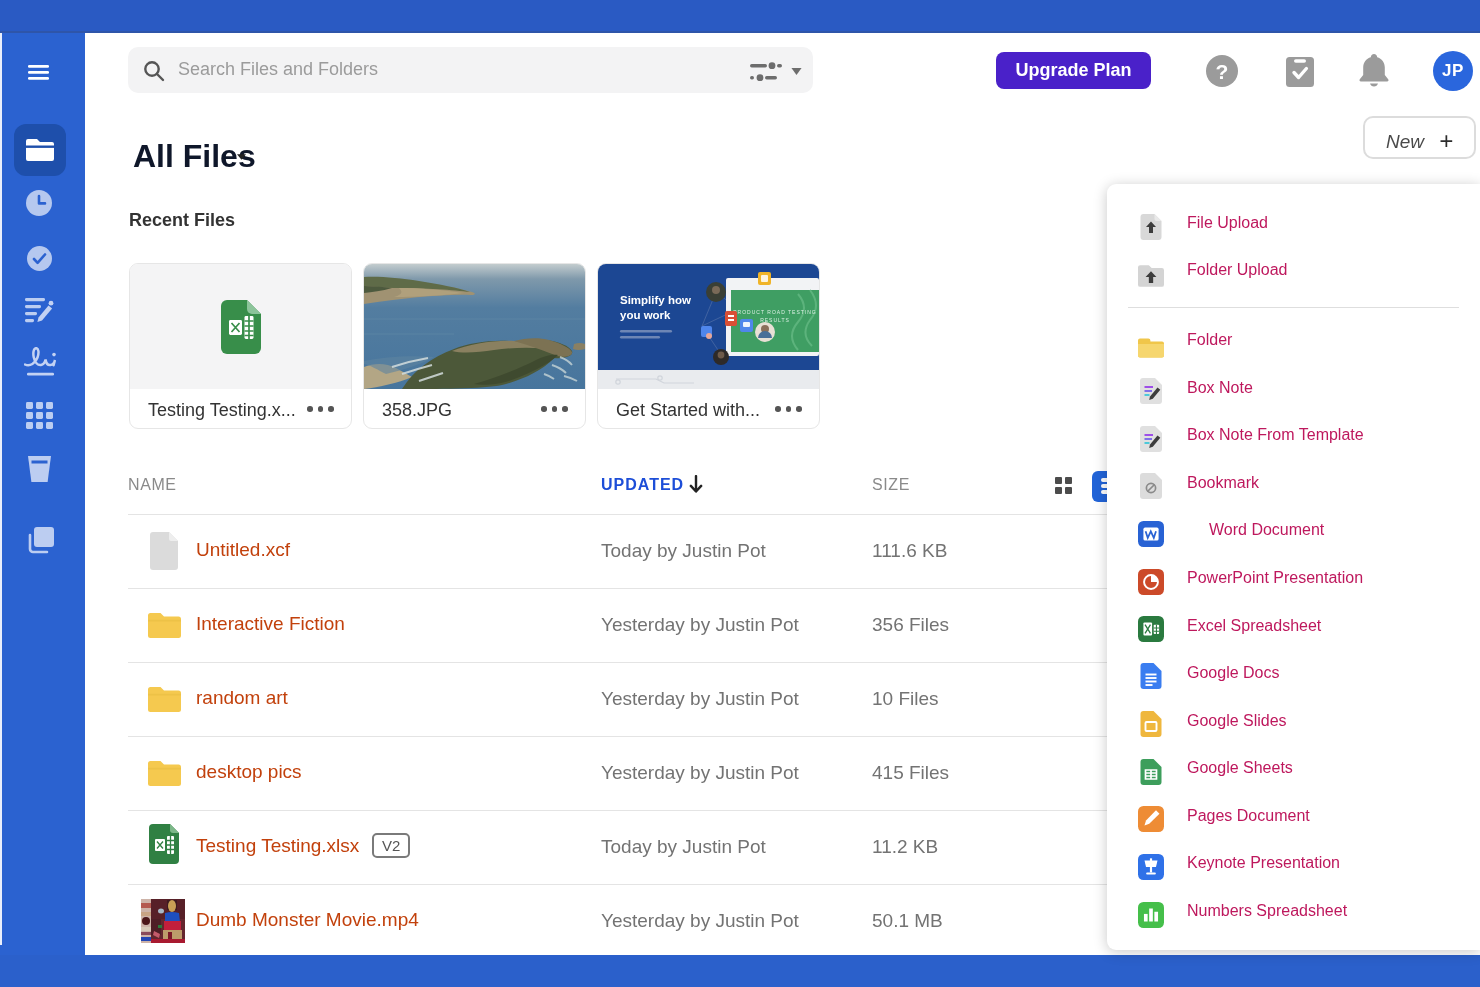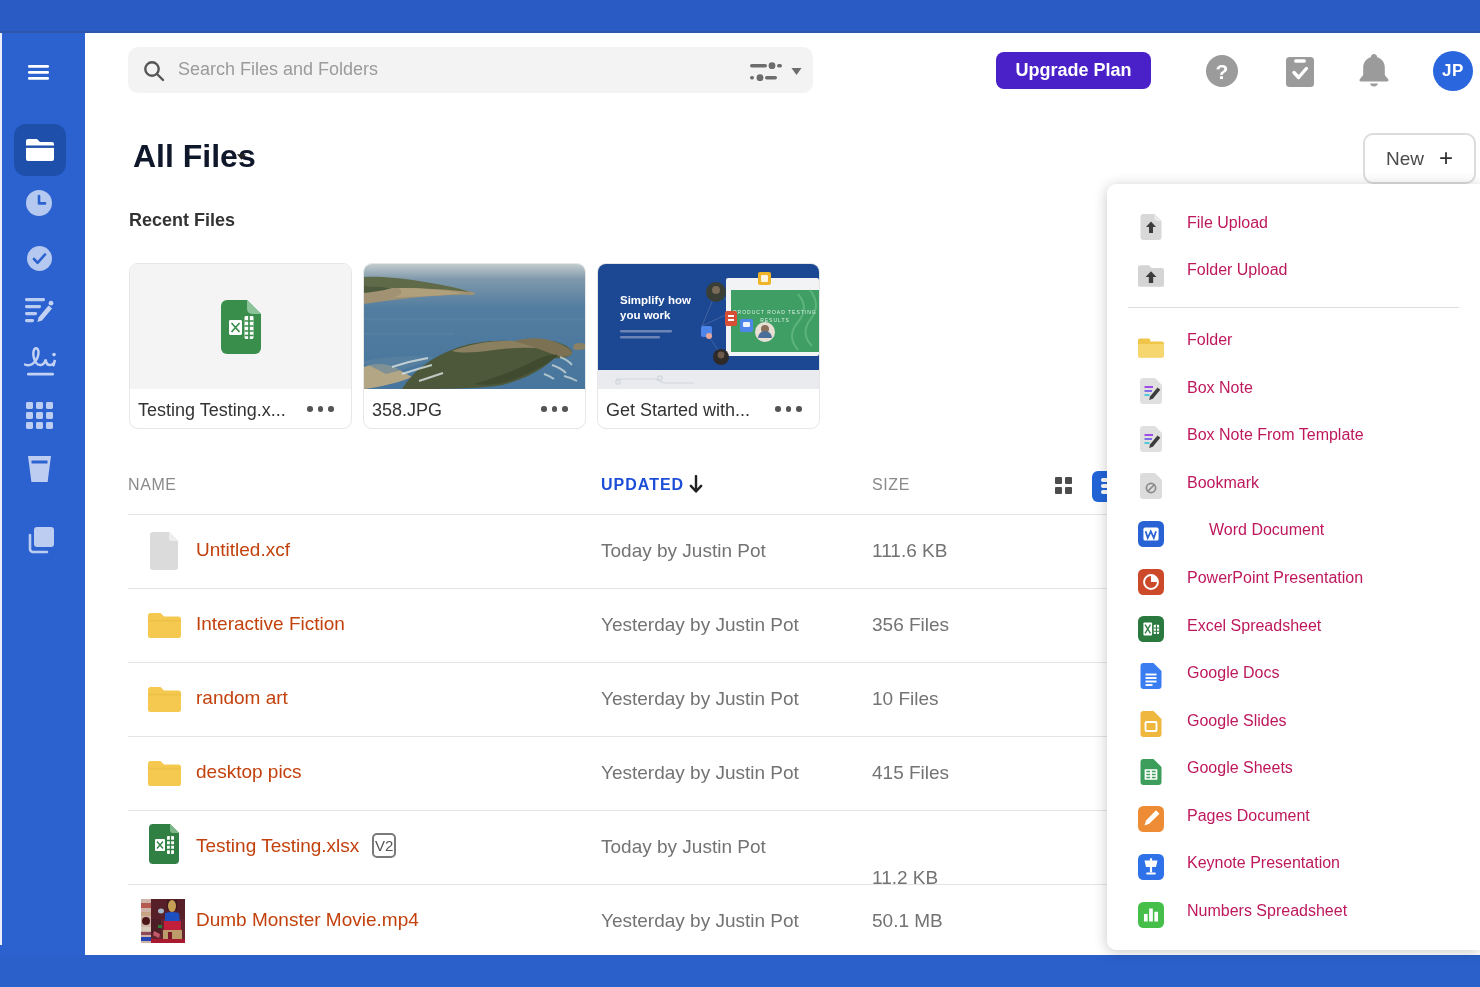--- a/index.html
+++ b/index.html
@@ -17,30 +17,30 @@
   #search { left:43px; top:14px; width:685px; height:46px; background:#f3f3f4; border-radius:10px; }
   #search .ph { position:absolute; left:50px; top:12px; font-size:18px; color:#9b9b9b; }
 
   
   #upgrade { left:911px; top:19px; width:155px; height:37px; background:#4a21c9; border-radius:8px; color:#fff;
      font-size:18px; font-weight:bold; text-align:center; line-height:37px; }
   #avatar { left:1348px; top:18px; width:40px; height:40px; border-radius:50%; background:#2a66dd; color:#fff;
      font-weight:bold; font-size:17px; text-align:center; line-height:40px; letter-spacing:0.5px;}
 
   #allfiles { left:48px; top:105px; font-size:32px; font-weight:bold; color:#0f172a; }
-  #newbtn { left:1278px; top:100px; width:113px; height:51px; background:#fff; border:2px solid #dcdcdc;
-     border-radius:10px; }
+  #newbtn { left:1278px; top:83px; width:113px; height:43px; background:#fff; border:2px solid #dcdcdc;
+     border-radius:10px;font-style:italic; }
   #newbtn .t { position:absolute; left:21px; top:13px; font-size:19px; color:#4a4a4a; }
   #newbtn .p { position:absolute; left:74px; top:9px; font-size:24px; color:#2c2c2c; }
   #recent { left:44px; top:177px; font-size:18px; font-weight:bold; color:#333; }
 
   .card { position:absolute; top:230px; width:223px; height:166px; border:1px solid #e6e6e6; border-radius:9px;
      overflow:hidden; background:#fff; }
   .card .img { position:absolute; left:0; top:0; width:221px; height:125px; }
-  .card .fname { position:absolute; left:8px; top:136px; font-size:18px; color:#333; white-space:nowrap; }
+  .card .fname { position:absolute; left:18px; top:136px; font-size:18px; color:#333; white-space:nowrap; }
   .dots { position:absolute; top:142px; width:27px; height:5.5px; }
   .dots i { position:absolute; top:0; width:5.5px; height:5.5px; border-radius:50%; background:#555; }
   .dots i:nth-child(1){left:0} .dots i:nth-child(2){left:10.5px} .dots i:nth-child(3){left:21px}
 
   
   .th { position:absolute; top:443px; font-size:16px; color:#8a8a8a; letter-spacing:0.6px; }
   .sep { position:absolute; left:43px; width:1062px; height:1px; background:#e4e4e4; }
   .row-name { position:absolute; left:111px; font-size:19px; color:#c2410c; }
   .row-upd { position:absolute; left:516px; font-size:19px; color:#737373; }
   .row-size { position:absolute; left:787px; font-size:19px; color:#737373; }
@@ -333,23 +333,23 @@
       <g fill="#fff">
         <rect x="6" y="15" width="10" height="12" rx="1"></rect>
         <rect x="18" y="12" width="7" height="18" rx="1"></rect>
       </g>
       <g stroke="#308043" stroke-width="1.3">
         <path d="M8 17.5 l6 7 M14 17.5 l-6 7"></path>
         <path d="M18 16.5 h7 M18 21 h7 M18 25.5 h7 M21.5 12 v18"></path>
       </g>
     </svg>
     <span class="row-name" style="top:802px;">Testing Testing.xlsx</span>
-    <span class="abs" style="left:287px; top:800px; border:2px solid #7a7a7a; border-radius:5px; font-size:15px; color:#555; padding:2px 1px 2px;">V2</span>
+    <span class="abs" style="left:287px; top:800px; border:2px solid #7a7a7a; border-radius:5px; font-size:15px; color:#555; padding:2px 8px 2px;">V2</span>
     <span class="row-upd" style="top:803px;">Today by Justin Pot</span>
-    <span class="row-size" style="top:834px;text-align:right;">11.2 KB</span>
+    <span class="row-size" style="top:803px;text-align:right;">11.2 KB</span>
     <div class="sep" style="top:851px;"></div>
 
     <svg class="ficon" style="top:866px; left:56px;" width="44" height="44" viewBox="0 0 44 44">
       <rect width="44" height="44" fill="#64262e"></rect>
       <rect x="0" y="0" width="10" height="44" fill="#cdb3a8"></rect>
       <rect x="0" y="4" width="10" height="5" fill="#b45a50"></rect>
       <rect x="0" y="13" width="10" height="4" fill="#c8a484"></rect>
       <ellipse cx="5" cy="22" rx="4" ry="4" fill="#4c1618"></ellipse>
       <rect x="0" y="28" width="10" height="4" fill="#d8cab8"></rect>
       <rect x="0" y="33" width="10" height="3" fill="#8a4a5a"></rect>

